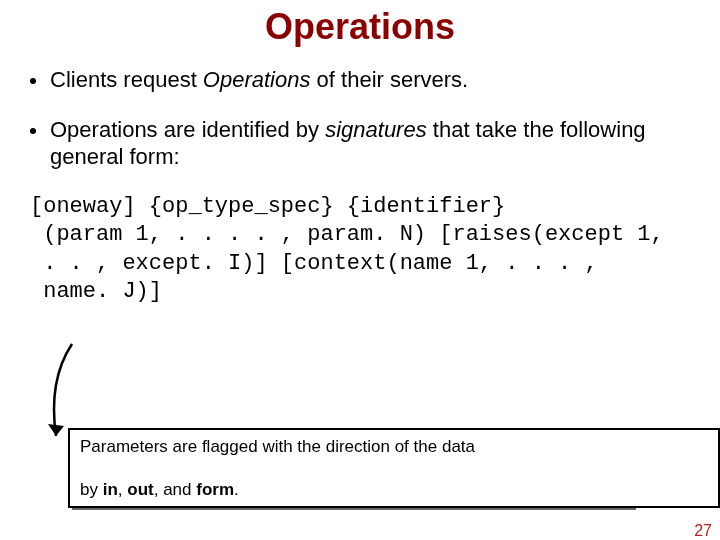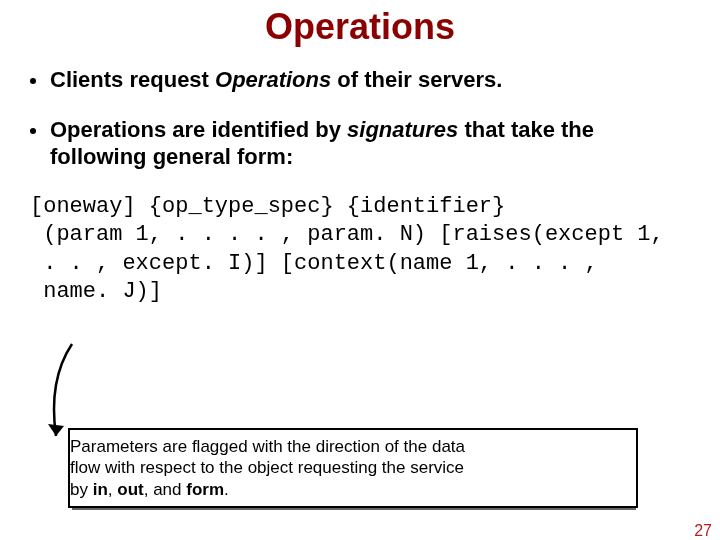--- a/index.html
+++ b/index.html
@@ -39,21 +39,21 @@
   }
   .dot {
     width: 6px;
     flex: 0 0 6px;
     margin-top: 12px;
     margin-right: 14px;
     height: 6px;
     border-radius: 50%;
     background: #000;
   }
-  .bullet .text b { font-weight: bold; }
+  .bullet .text b { font-weight: normal; }
   .bullet .text i { font-style: italic; }
   .sig {
     font-family: "Courier New", Courier, monospace;
     font-size: 22px;
     line-height: 1.3;
     padding: 0 30px 0 30px;
     white-space: pre-wrap;
     margin-top: 16px;
   }
   .callout-wrap {
@@ -64,24 +64,24 @@
   .callout-shadow {
     position: absolute;
     left: 4px;
     top: 4px;
     width: 564px;
     height: 78px;
     background: #666;
   }
   .callout {
     position: relative;
-    width: 570px;
+    width: 652px;
     border: 2px solid #000;
     background: #fff;
-    padding: 6px 10px 6px 0;
+    padding: 6px 10px 6px 10px;
     font-size: 17px;
     line-height: 1.25;
     box-sizing: border-box;
   }
   .callout b { font-weight: bold; }
   .arrow {
     position: absolute;
     left: 42px;
     top: 334px;
     width: 40px;
@@ -127,19 +127,19 @@
 
   <svg class="arrow" viewBox="0 0 40 110">
     <path d="M30,4 Q6,40 14,96" stroke="#000" stroke-width="2.5" fill="none"></path>
     <polygon points="14,96 6,84 22,86" fill="#000"></polygon>
   </svg>
 
   <div class="callout-wrap">
     <div class="callout-shadow"></div>
     <div class="callout">
       <span>Parameters are flagged with the direction of the data</span><br>
-      <span>flow with respect to the object requesting the service</span><br>
+      <br>
       <span>by </span><b><span>in</span></b><span>, </span><b><span>out</span></b><span>, and </span><b><span>form</span></b><span>.</span>
     </div>
   </div>
 
   <div class="page-num">27</div>
 </div>
 
 </body></html>

